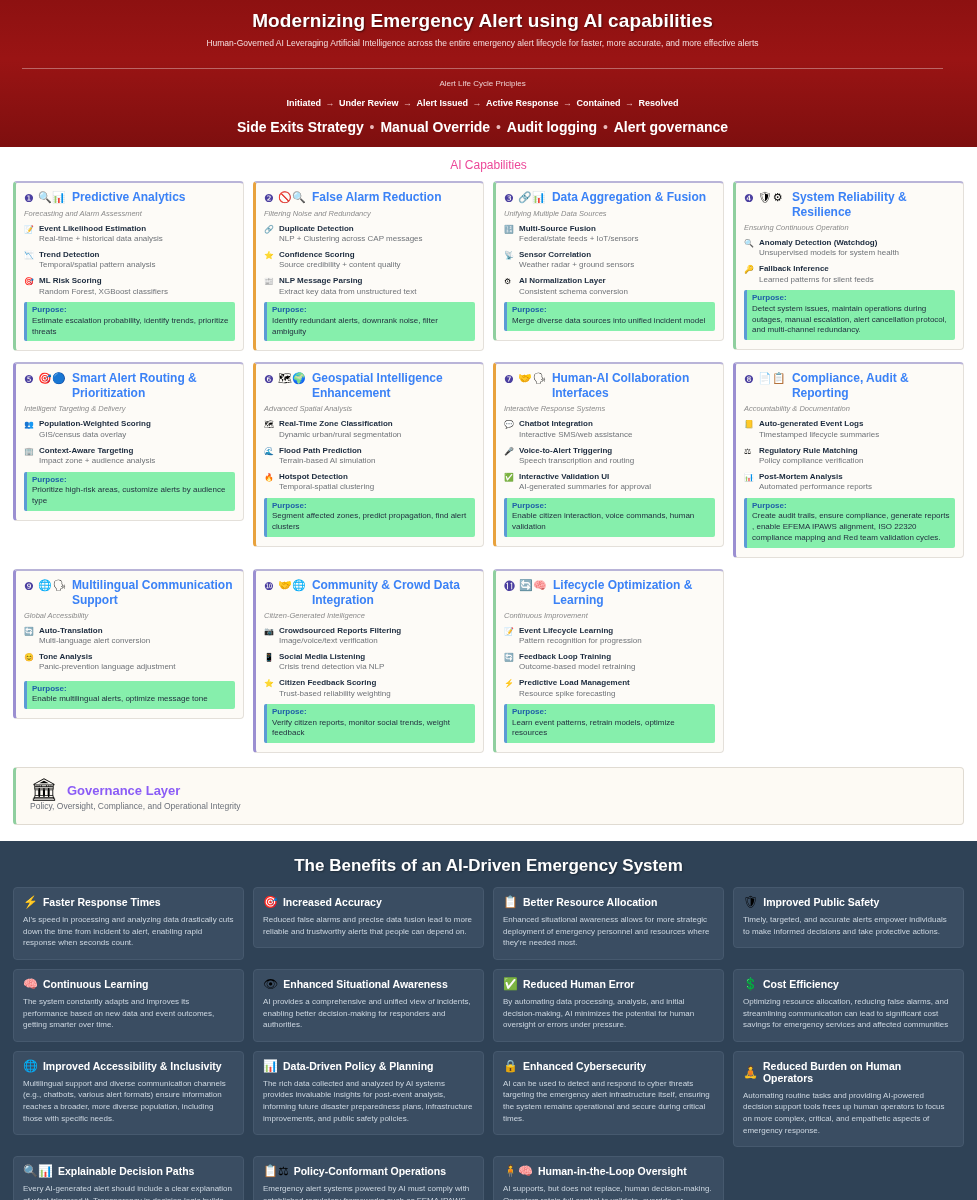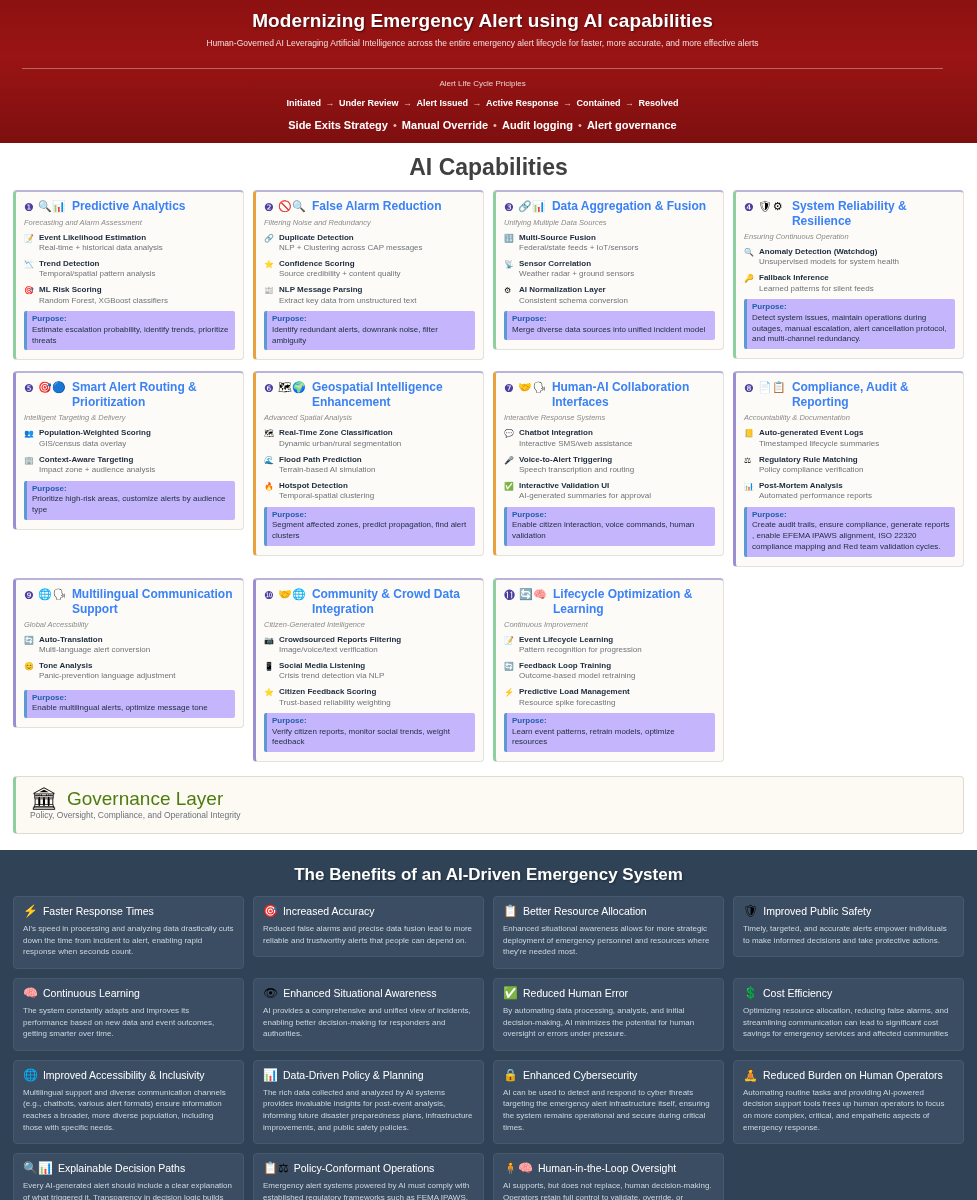--- a/index.html
+++ b/index.html
@@ -38,29 +38,29 @@
     color: #eccfcf;
     margin-bottom: 10px;
   }
   .lifecycle-row {
     font-size: 9px;
     font-weight: bold;
     color: #ffffff;
     margin-bottom: 11px;
   }
   .lifecycle-row .sep { color: #e8b9b9; font-weight: normal; padding: 0 2px; }
-  .lifecycle-row2 { font-size: 11px; font-weight: bold; color: #ffffff; }
+  .lifecycle-row2 { font-size: 14px; font-weight: bold; color: #ffffff; }
   .lifecycle-row2 .sep { color: #e8b9b9; font-weight: normal; padding: 0 2px; }
 
   
   .section-title {
     text-align: center;
-    font-size: 23px;
-    font-weight: bold;
-    color: #404040;
+    font-size: 12px;
+    font-weight: normal;
+    color: #ec4899;
     padding: 11px 0 9px 0;
     background: #ffffff;
   }
 
   
   .cap-wrap { padding: 0 13px; background: #ffffff; }
   .cap-grid {
     display: grid;
     grid-template-columns: repeat(4, 1fr);
     gap: 11px 9px;
@@ -129,21 +129,21 @@
     color: #1b2a3d;
     line-height: 1.3;
   }
   .feat-desc {
     font-size: 8px;
     color: #6f7378;
     line-height: 1.35;
   }
   .purpose {
     margin-top: auto;
-    background: #c4b5fd;
+    background: #86efac;
     border-left: 3px solid #5b9bd5;
     border-radius: 2px;
     padding: 3px 5px 4px 5px;
   }
   .purpose-label {
     font-size: 8px;
     font-weight: bold;
     color: #1f5fa8;
     line-height: 1.3;
   }
@@ -157,21 +157,21 @@
   .gov-wrap { padding: 14px 13px 16px 13px; background: #ffffff; }
   .gov-card {
     background: #fdfaf4;
     border: 1px solid #e0dbd2;
     border-left: 3px solid #8fcf9f;
     border-radius: 4px;
     padding: 11px 14px 13px 14px;
   }
   .gov-head { display: flex; align-items: center; gap: 9px; }
   .gov-ico { font-size: 22px; line-height: 1; }
-  .gov-title { font-size: 19px; font-weight: normal; color: #4d7c0f; }
+  .gov-title { font-size: 13px; font-weight: bold; color: #8b5cf6; }
   .gov-sub { font-size: 8.5px; color: #6b7079; }
 
   
   .benefits {
     background: #2f4256;
     padding: 10px 13px 14px 13px;
   }
   .benefits-title {
     text-align: center;
     font-size: 17px;
@@ -194,21 +194,21 @@
   }
   .ben-head {
     display: flex;
     align-items: center;
     gap: 5px;
     margin-bottom: 6px;
   }
   .ben-ico { font-size: 12px; line-height: 1; }
   .ben-title {
     font-size: 10.5px;
-    font-weight: normal;
+    font-weight: bold;
     color: #ffffff;
   }
   .ben-desc {
     font-size: 8px;
     color: #ccd6e0;
     line-height: 1.45;
   }
 </style>
 </head>
 <body>

